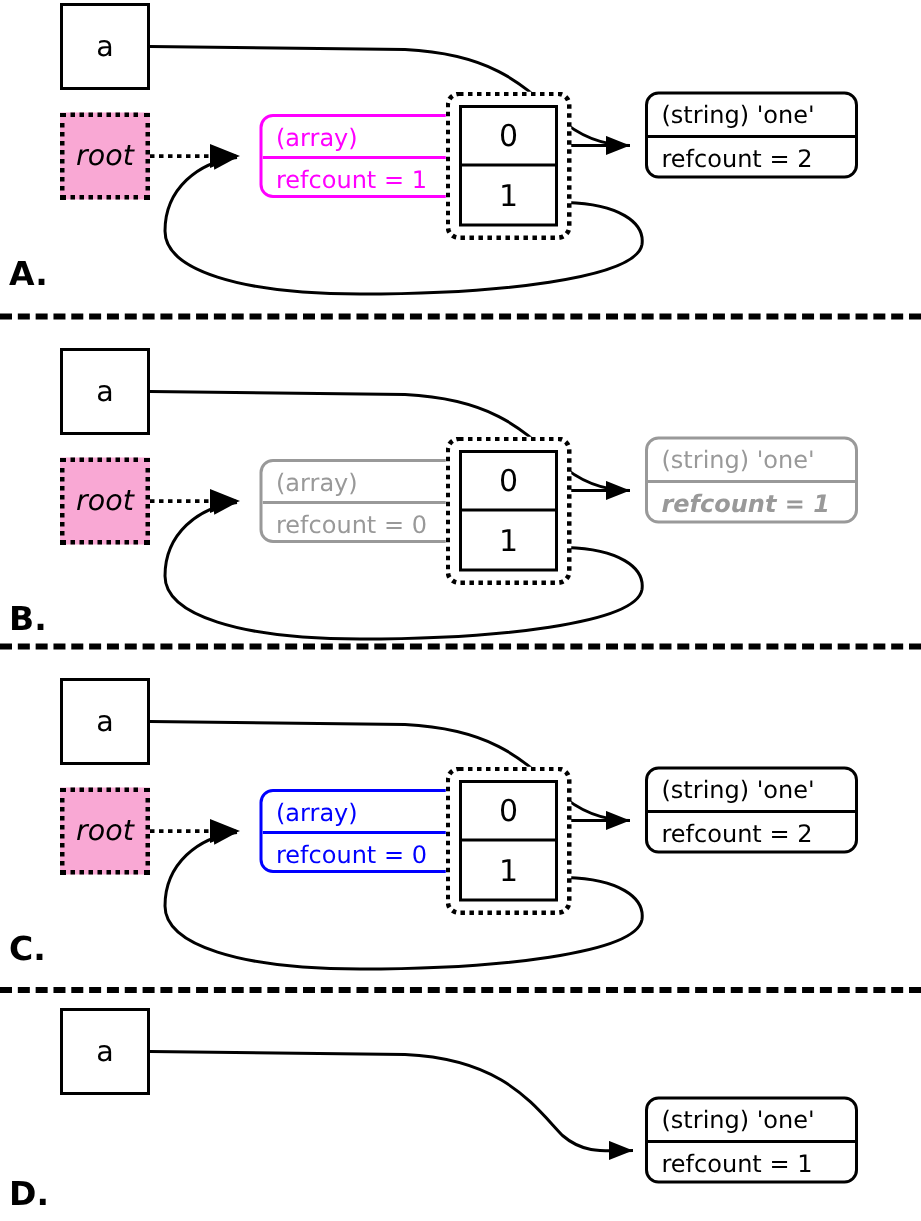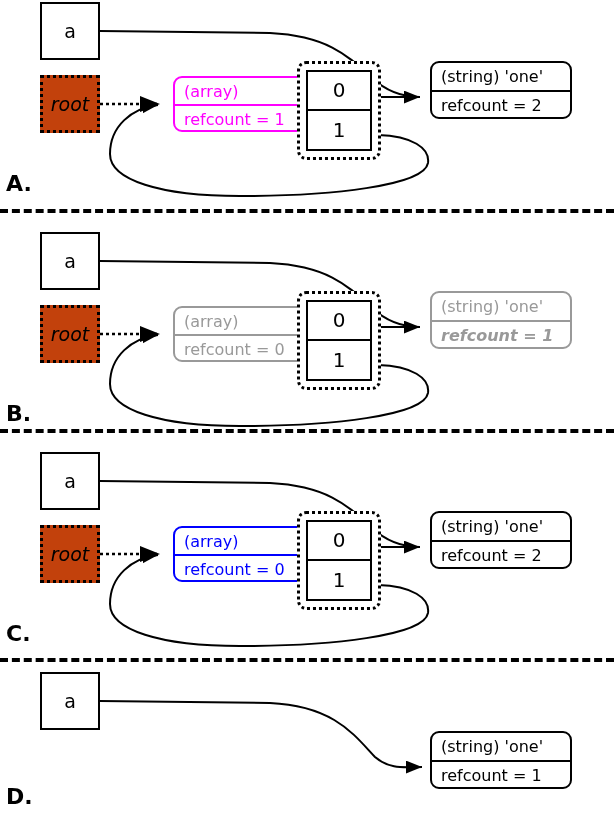--- a/index.html
+++ b/index.html
@@ -38,21 +38,21 @@
     justify-content: center;
     font-size: 19px;
     color: #000000;
   }
   
   .root-box {
     position: absolute;
     width: 60px;
     height: 58px;
     border: 3px dotted #000000;
-    background: #c2410c;
+    background: #f9a8d4;
     box-sizing: border-box;
     display: flex;
     align-items: center;
     justify-content: center;
     font-size: 19px;
     font-style: italic;
     color: #000000;
   }
   
   .zval {

